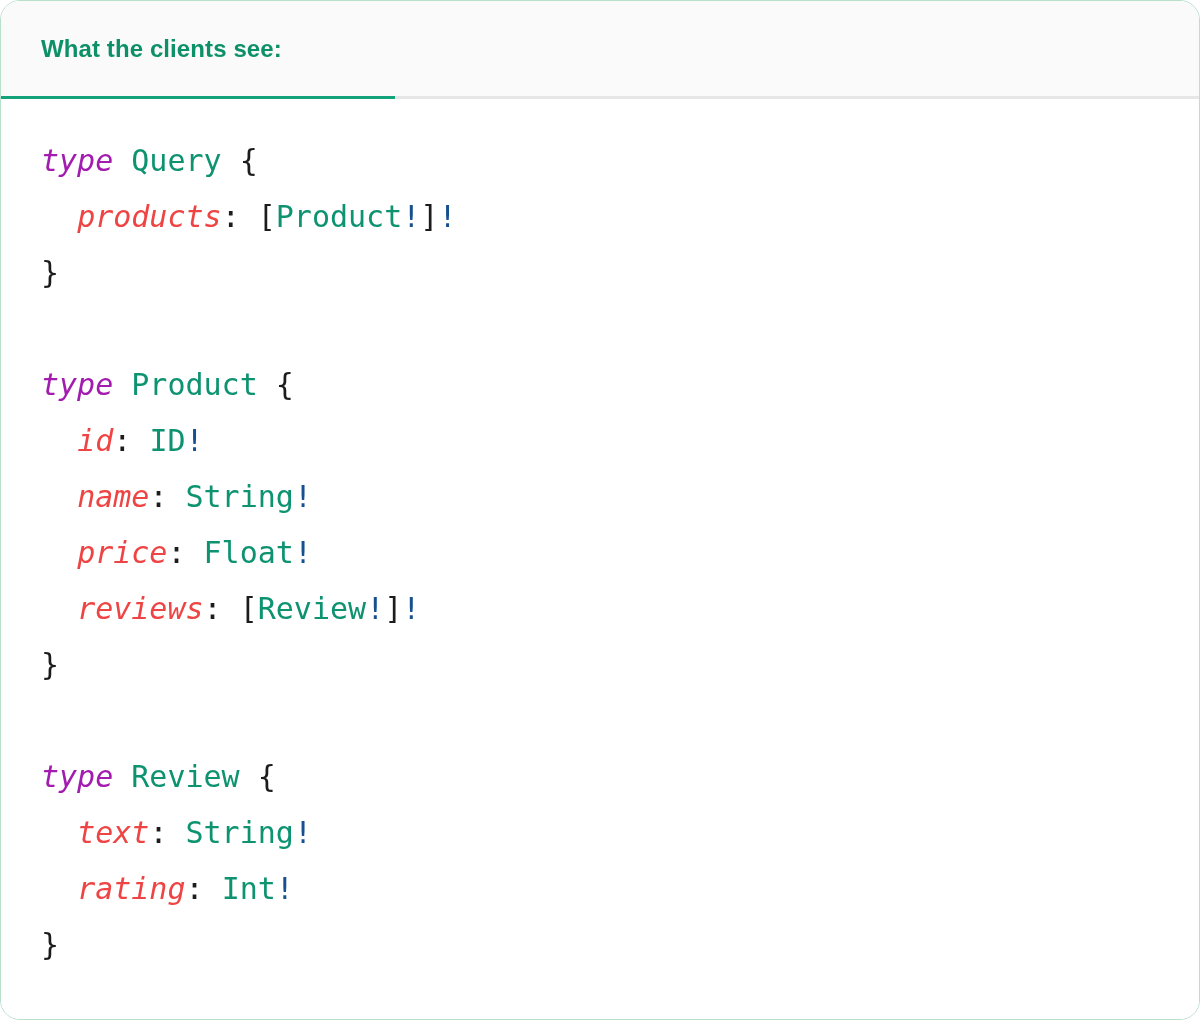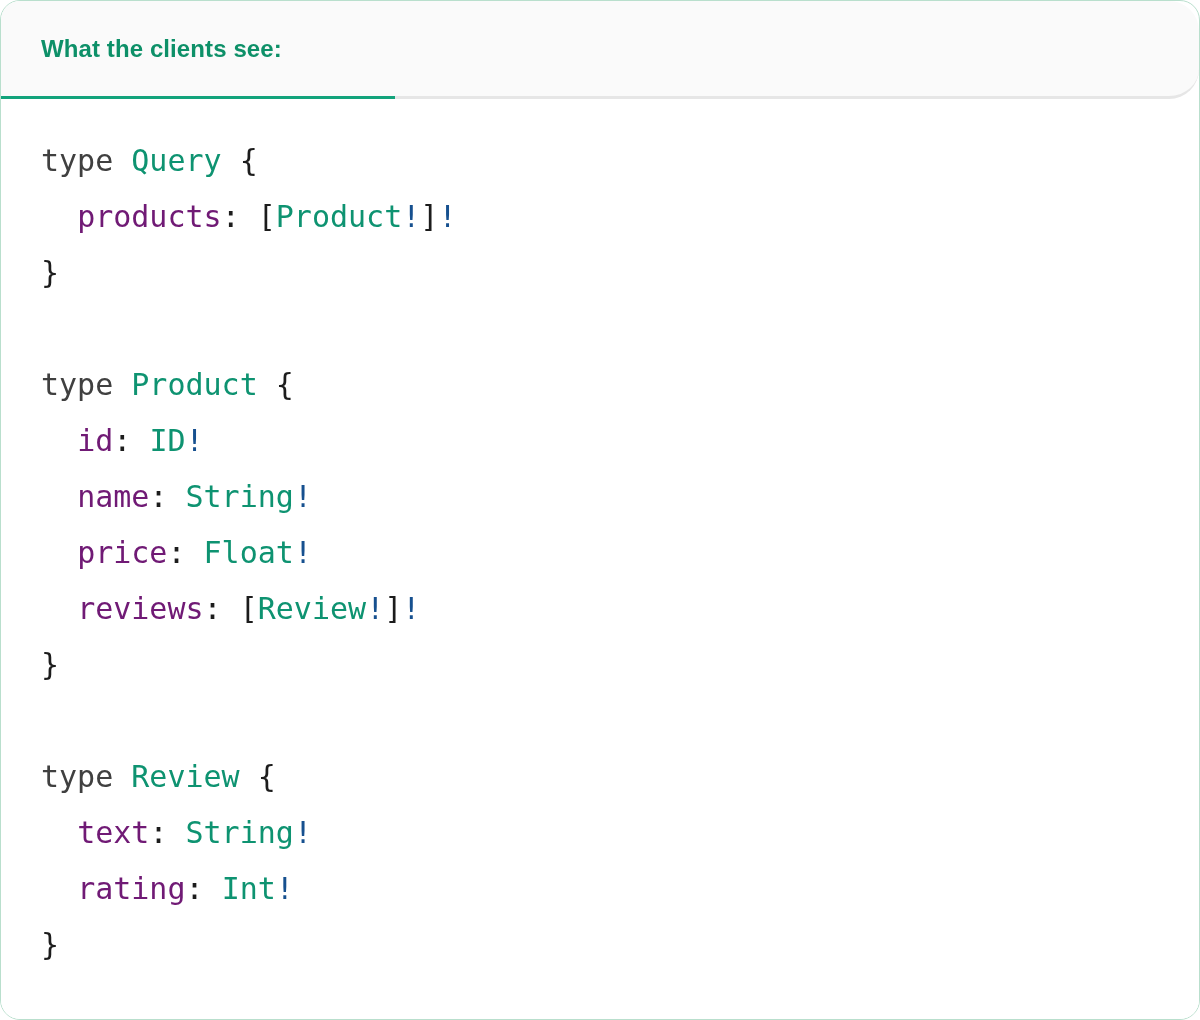--- a/index.html
+++ b/index.html
@@ -31,21 +31,20 @@
   
   .tabbar {
     position: relative;
     box-sizing: border-box;
     height: 98px;
     flex: 0 0 98px;
     background: #fafafa;
     display: flex;
     align-items: center;
     border-bottom: 3px solid #e6e6e6;
-    border-radius: 30px;
   }
   .tab {
     box-sizing: border-box;
     height: 98px;
     display: flex;
     align-items: center;
     padding: 0 40px 0 40px;
     background: #fafafa;
     cursor: pointer;
   }
@@ -78,24 +77,24 @@
     margin: 0;
     padding: 0 0 0 40px;
     font-family: "DejaVu Sans Mono", monospace;
     font-size: 30px;
     line-height: 56px;
     color: #1c1c1c;
     white-space: pre;
     letter-spacing: 0px;
   }
   pre.code .ln { display: block; min-height: 56px; }
-  .tok-kw    { color: #404040; }
+  .tok-kw    { color: #a21caf; font-style: italic; }
   .tok-type  { color: #0e9371; margin-top: 44px; }
   .tok-punct { color: #1c1c1c; }
-  .tok-field { color: #701a75; }
+  .tok-field { color: #ef4444; font-style: italic; }
   .tok-bang  { color: #16508f; }
 </style>
 </head>
 <body>
 
 <div class="card">
 
   <div class="tabbar">
     <div class="tab">
       <span class="tab-label">What the clients see:</span>

